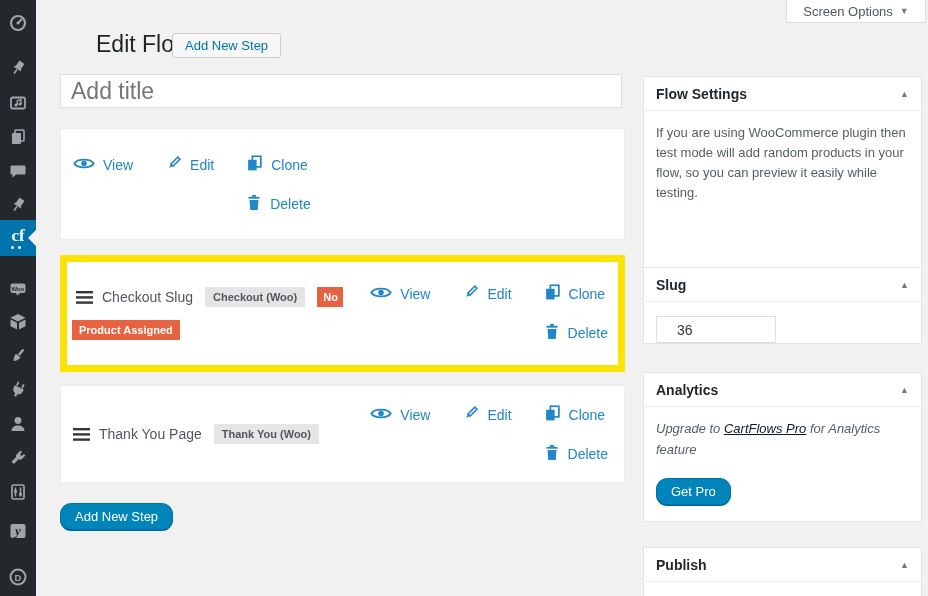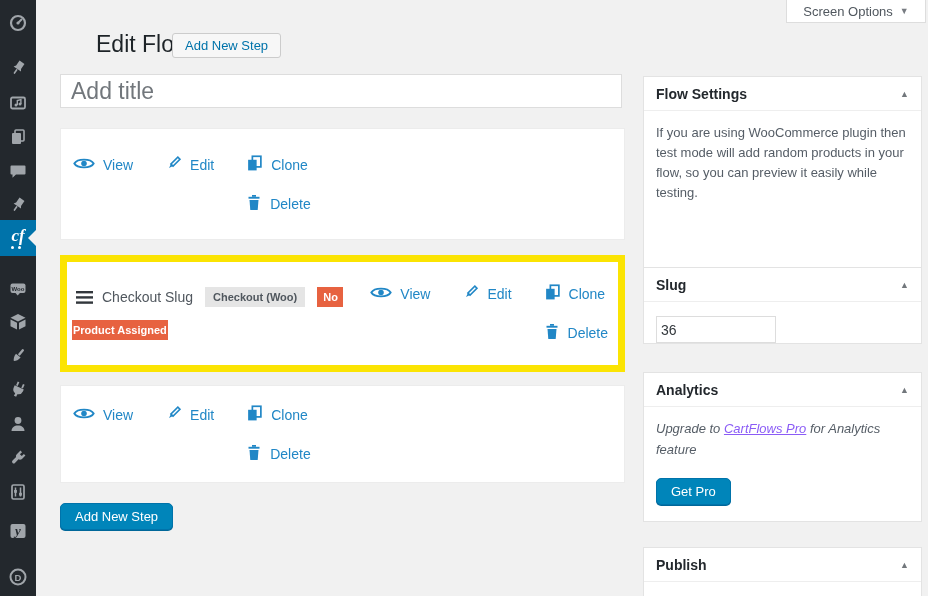--- a/index.html
+++ b/index.html
@@ -25,21 +25,21 @@
   .menu-item.active {
     background:#0073aa; height:36px;
   }
   .menu-item.active .notch {
     position:absolute; right:0; top:50%; margin-top:-8px;
     width:0; height:0;
     border:8px solid transparent; border-right-color:#f1f1f1;
   }
   .cf-glyph {
     color:#fff; font-family:"Liberation Serif", serif;
-    font-style:italic; font-weight:bold; font-size:17px; line-height:1;
+    font-weight:bold; font-size:17px; line-height:1;
     position:relative; top:-3px;
   }
   .cf-dots { position:absolute; bottom:7px; left:11px; display:flex; gap:4px; }
   .cf-dots i { width:3px; height:3px; border-radius:50%; background:#fff; }
 
   
   #screen-options {
     position:absolute; top:0; left:786px; width:140px; height:23px;
     background:#fff; border:1px solid #ddd; border-top:none;
     display:flex; align-items:center; justify-content:center; gap:7px;
@@ -93,36 +93,36 @@
   .badge {
     background:#e5e5e5; color:#50575e; font-size:11px; font-weight:700;
     padding:4px 8px; margin-left:12px; white-space:nowrap;
   }
   .badge-flag {
     background:#e76240; color:#fff; font-size:11px; font-weight:700;
     padding:4px 5px 4px 6px; white-space:nowrap;
   }
   .badge-flag.first { margin-left:12px; }
   .flag-row { margin-left:-4px; }
-  .flag-row .badge-flag { padding:4px 1px; }
+  .flag-row .badge-flag { padding:4px 7px; }
 
   .step-actions {
     display:grid; grid-template-columns:auto auto auto;
     column-gap:32px; row-gap:19px; align-items:center; justify-items:start;
   }
   .action {
     display:flex; align-items:center; gap:8px;
     color:#2187c6; font-size:14px; cursor:pointer; white-space:nowrap;
   }
   .action-delete { grid-column:3; }
 
   
   .btn-primary {
     display:inline-block; background:#0085ba; border:1px solid #0073aa;
-    box-shadow:0 1px 0 #006799; border-radius:5px;
+    box-shadow:0 1px 0 #006799; border-radius:11px;
     color:#fff; font-size:13px; padding:5px 14px; cursor:pointer;
     font-family:"Liberation Sans", sans-serif;
   }
   #add-step-bottom { position:absolute; left:60px; top:503px; }
 
   
   .panel {
     position:absolute; left:643px; width:279px; background:#fff;
     border:1px solid #e3e3e3;
   }
@@ -142,27 +142,27 @@
   .checkbox-row { display:flex; align-items:center; margin:4px 0 10px; }
   .checkbox-row input {
     width:16px; height:16px; margin-right:9px; accent-color:#fff;
     border:1px solid #ddd; appearance:none; background:#fff; border-radius:3px;
     cursor:pointer;
   }
   .checkbox-label { font-size:14px; color:#32373c; }
   .panel-desc { font-size:13px; color:#555d66; line-height:1.55; }
 
   #slug-input {
-    width:120px; height:27px; border:1px solid #ddd; padding:2px 4px;
+    width:120px; height:27px; border:1px solid #ddd; padding:2px 20px;
     font-size:14px; color:#32373c; background:#fff; margin-top:2px;
     font-family:"Liberation Sans", sans-serif;
   }
 
   .analytics-text { font-style:italic; font-size:13px; color:#555d66; line-height:1.6; }
-  .analytics-text a { color:#8b5cf6; cursor:pointer; text-decoration:underline; }
+  .analytics-text a { color:#0f172a; cursor:pointer; text-decoration:underline; }
   #get-pro { margin-top:17px; }
 </style>
 </head>
 <body>
 
 <div id="adminmenu">
 
   <div class="menu-item" style="top:6px">
     <span>
         <svg width="20" height="20" viewBox="0 0 20 20">
@@ -421,20 +421,35 @@
               <rect x="6" y="1" width="4" height="1.8" fill="#2187c6"></rect>
               <path d="M3.5 6h9l-.8 10h-7.4z" fill="#2187c6"></path>
             </svg></span>
           <span>Delete</span>
         </span>
     </div>
   </div>
 </div>
 
 <div class="step-card" id="card-thankyou">
+  <div class="step-left">
+    <div class="step-title-row">
+      <span class="drag-handle">
+          <svg width="17" height="13" viewBox="0 0 17 13">
+            <g fill="#32373c">
+              <rect width="17" height="2.4"></rect>
+              <rect y="5.2" width="17" height="2.4"></rect>
+              <rect y="10.4" width="17" height="2.4"></rect>
+            </g>
+          </svg>
+        </span>
+      <span class="step-title">Thank You Page</span>
+      <span class="badge">Thank You (Woo)</span>
+    </div>
+  </div>
   <div class="step-actions">
     <span class="action">
         <span><svg width="22" height="15" viewBox="0 0 20 14">
             <path d="M1 7C3.8 2.2 16.2 2.2 19 7c-2.8 4.8-15.2 4.8-18 0z" fill="none" stroke="#2187c6" stroke-width="1.8"></path>
             <circle cx="10" cy="7" r="2.6" fill="#2187c6"></circle>
           </svg></span>
         <span>View</span>
       </span>
     <span class="action">
         <span><svg width="17" height="17" viewBox="0 0 16 16">

